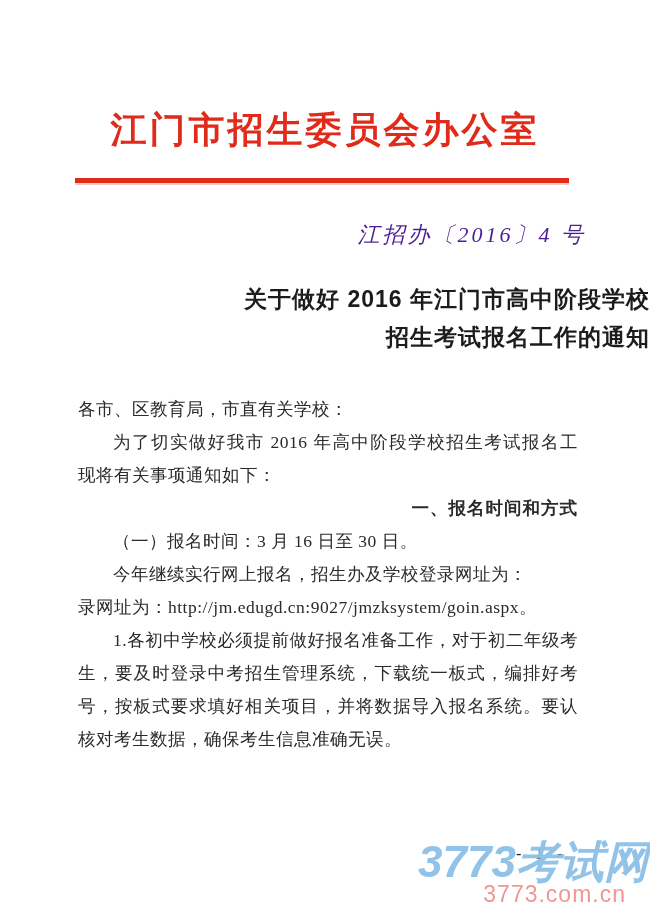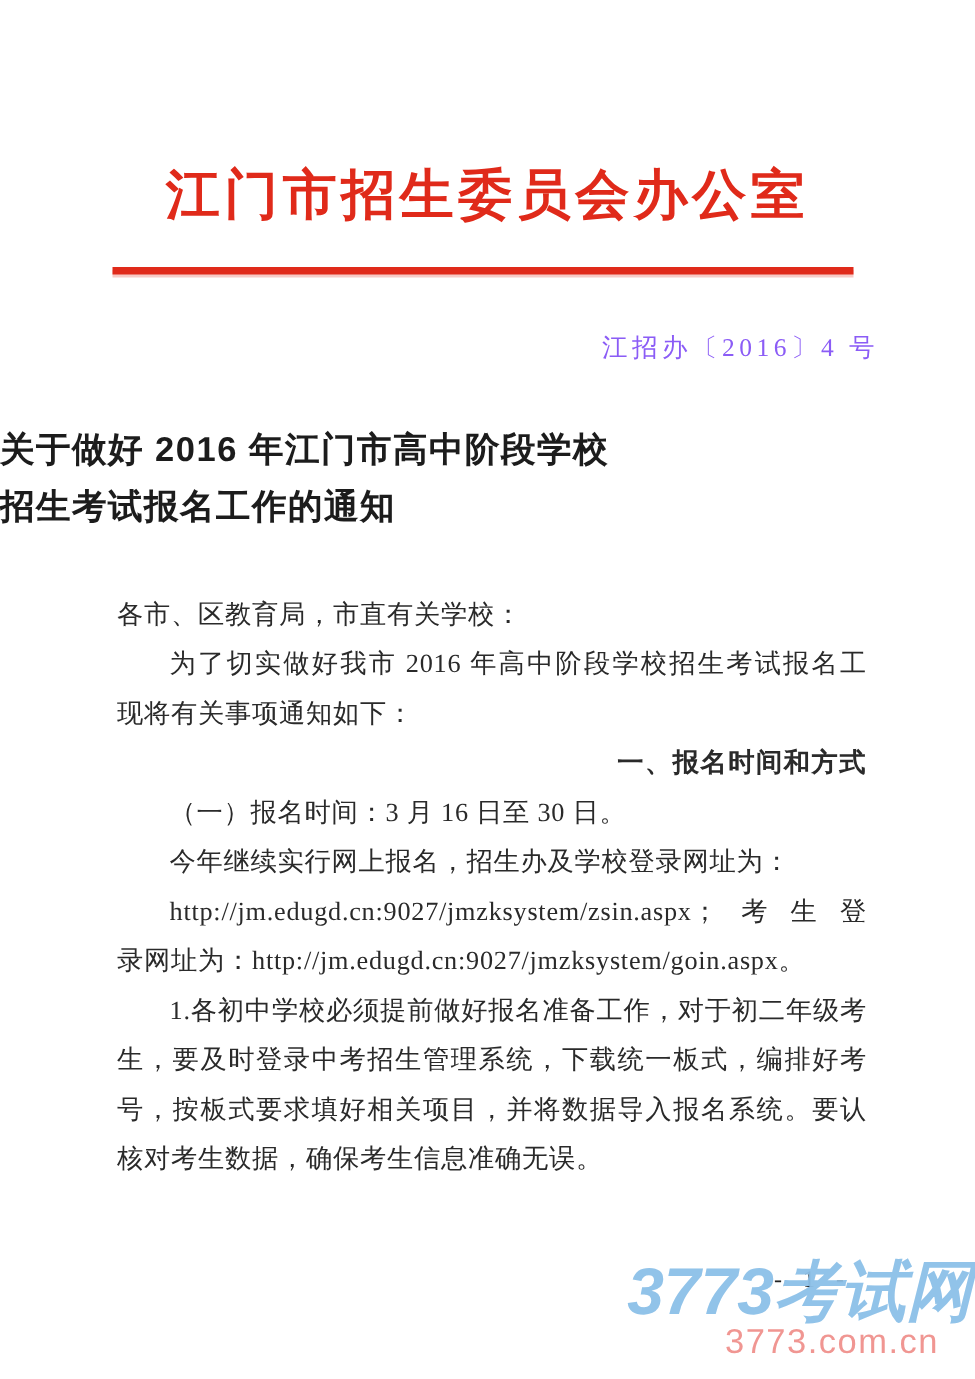--- a/index.html
+++ b/index.html
@@ -21,25 +21,25 @@
     font-weight:bold;font-size:36px;line-height:60px;
     color:var(--red);letter-spacing:3px;white-space:nowrap;
   }
   .red-divider{
     position:absolute;top:178px;left:75px;width:494px;height:5px;
     background:var(--red);
     box-shadow:0 2px 0 rgba(224,42,26,0.25);
   }
   .doc-number{
     position:absolute;top:220px;right:64px;
-    font-size:17px;color:#8b5cf6;letter-spacing:3px;white-space:nowrap;
+    font-size:22px;color:#4c1d95;letter-spacing:3px;white-space:nowrap;font-style:italic;
   }
   .doc-title{
     position:absolute;top:280px;left:0;width:100%;
-    text-align:left;
+    text-align:right;
     font-family:"Liberation Sans","DejaVu Sans",sans-serif;
     font-weight:bold;font-size:23px;line-height:38px;color:#1c1c1c;
     letter-spacing:1px;
   }
   .doc-body{
     position:absolute;top:383px;left:78px;width:500px;
     font-size:17.5px;color:var(--ink);letter-spacing:0.5px;margin-top:10px;
   }
   .ln{height:33px;line-height:33px;overflow:hidden;}
   .ind{text-indent:2em;}
@@ -83,21 +83,20 @@
   <div>招生考试报名工作的通知</div>
 </div>
 
 <div class="doc-body">
   <div class="ln">各市、区教育局，市直有关学校：</div>
   <div class="ln ind j">为了切实做好我市 2016 年高中阶段学校招生考试报名工作，</div>
   <div class="ln">现将有关事项通知如下：</div>
   <div class="ln ind bold">一、报名时间和方式</div>
   <div class="ln ind">（一）报名时间：3 月 16 日至 30 日。</div>
   <div class="ln ind">今年继续实行网上报名，招生办及学校登录网址为：</div>
-  <div class="ln ind j">http://jm.edugd.cn:9027/jmzksystem/zsin.aspx；考生登</div>
   <div class="ln">录网址为：http://jm.edugd.cn:9027/jmzksystem/goin.aspx。</div>
   <div class="ln ind j">1.各初中学校必须提前做好报名准备工作，对于初二年级考</div>
   <div class="ln j">生，要及时登录中考招生管理系统，下载统一板式，编排好考生</div>
   <div class="ln j">号，按板式要求填好相关项目，并将数据导入报名系统。要认真</div>
   <div class="ln">核对考生数据，确保考生信息准确无误。</div>
 </div>
 
 <div class="page-number">- 1 -</div>
 
 <div class="watermark-name">3773考试网</div>

